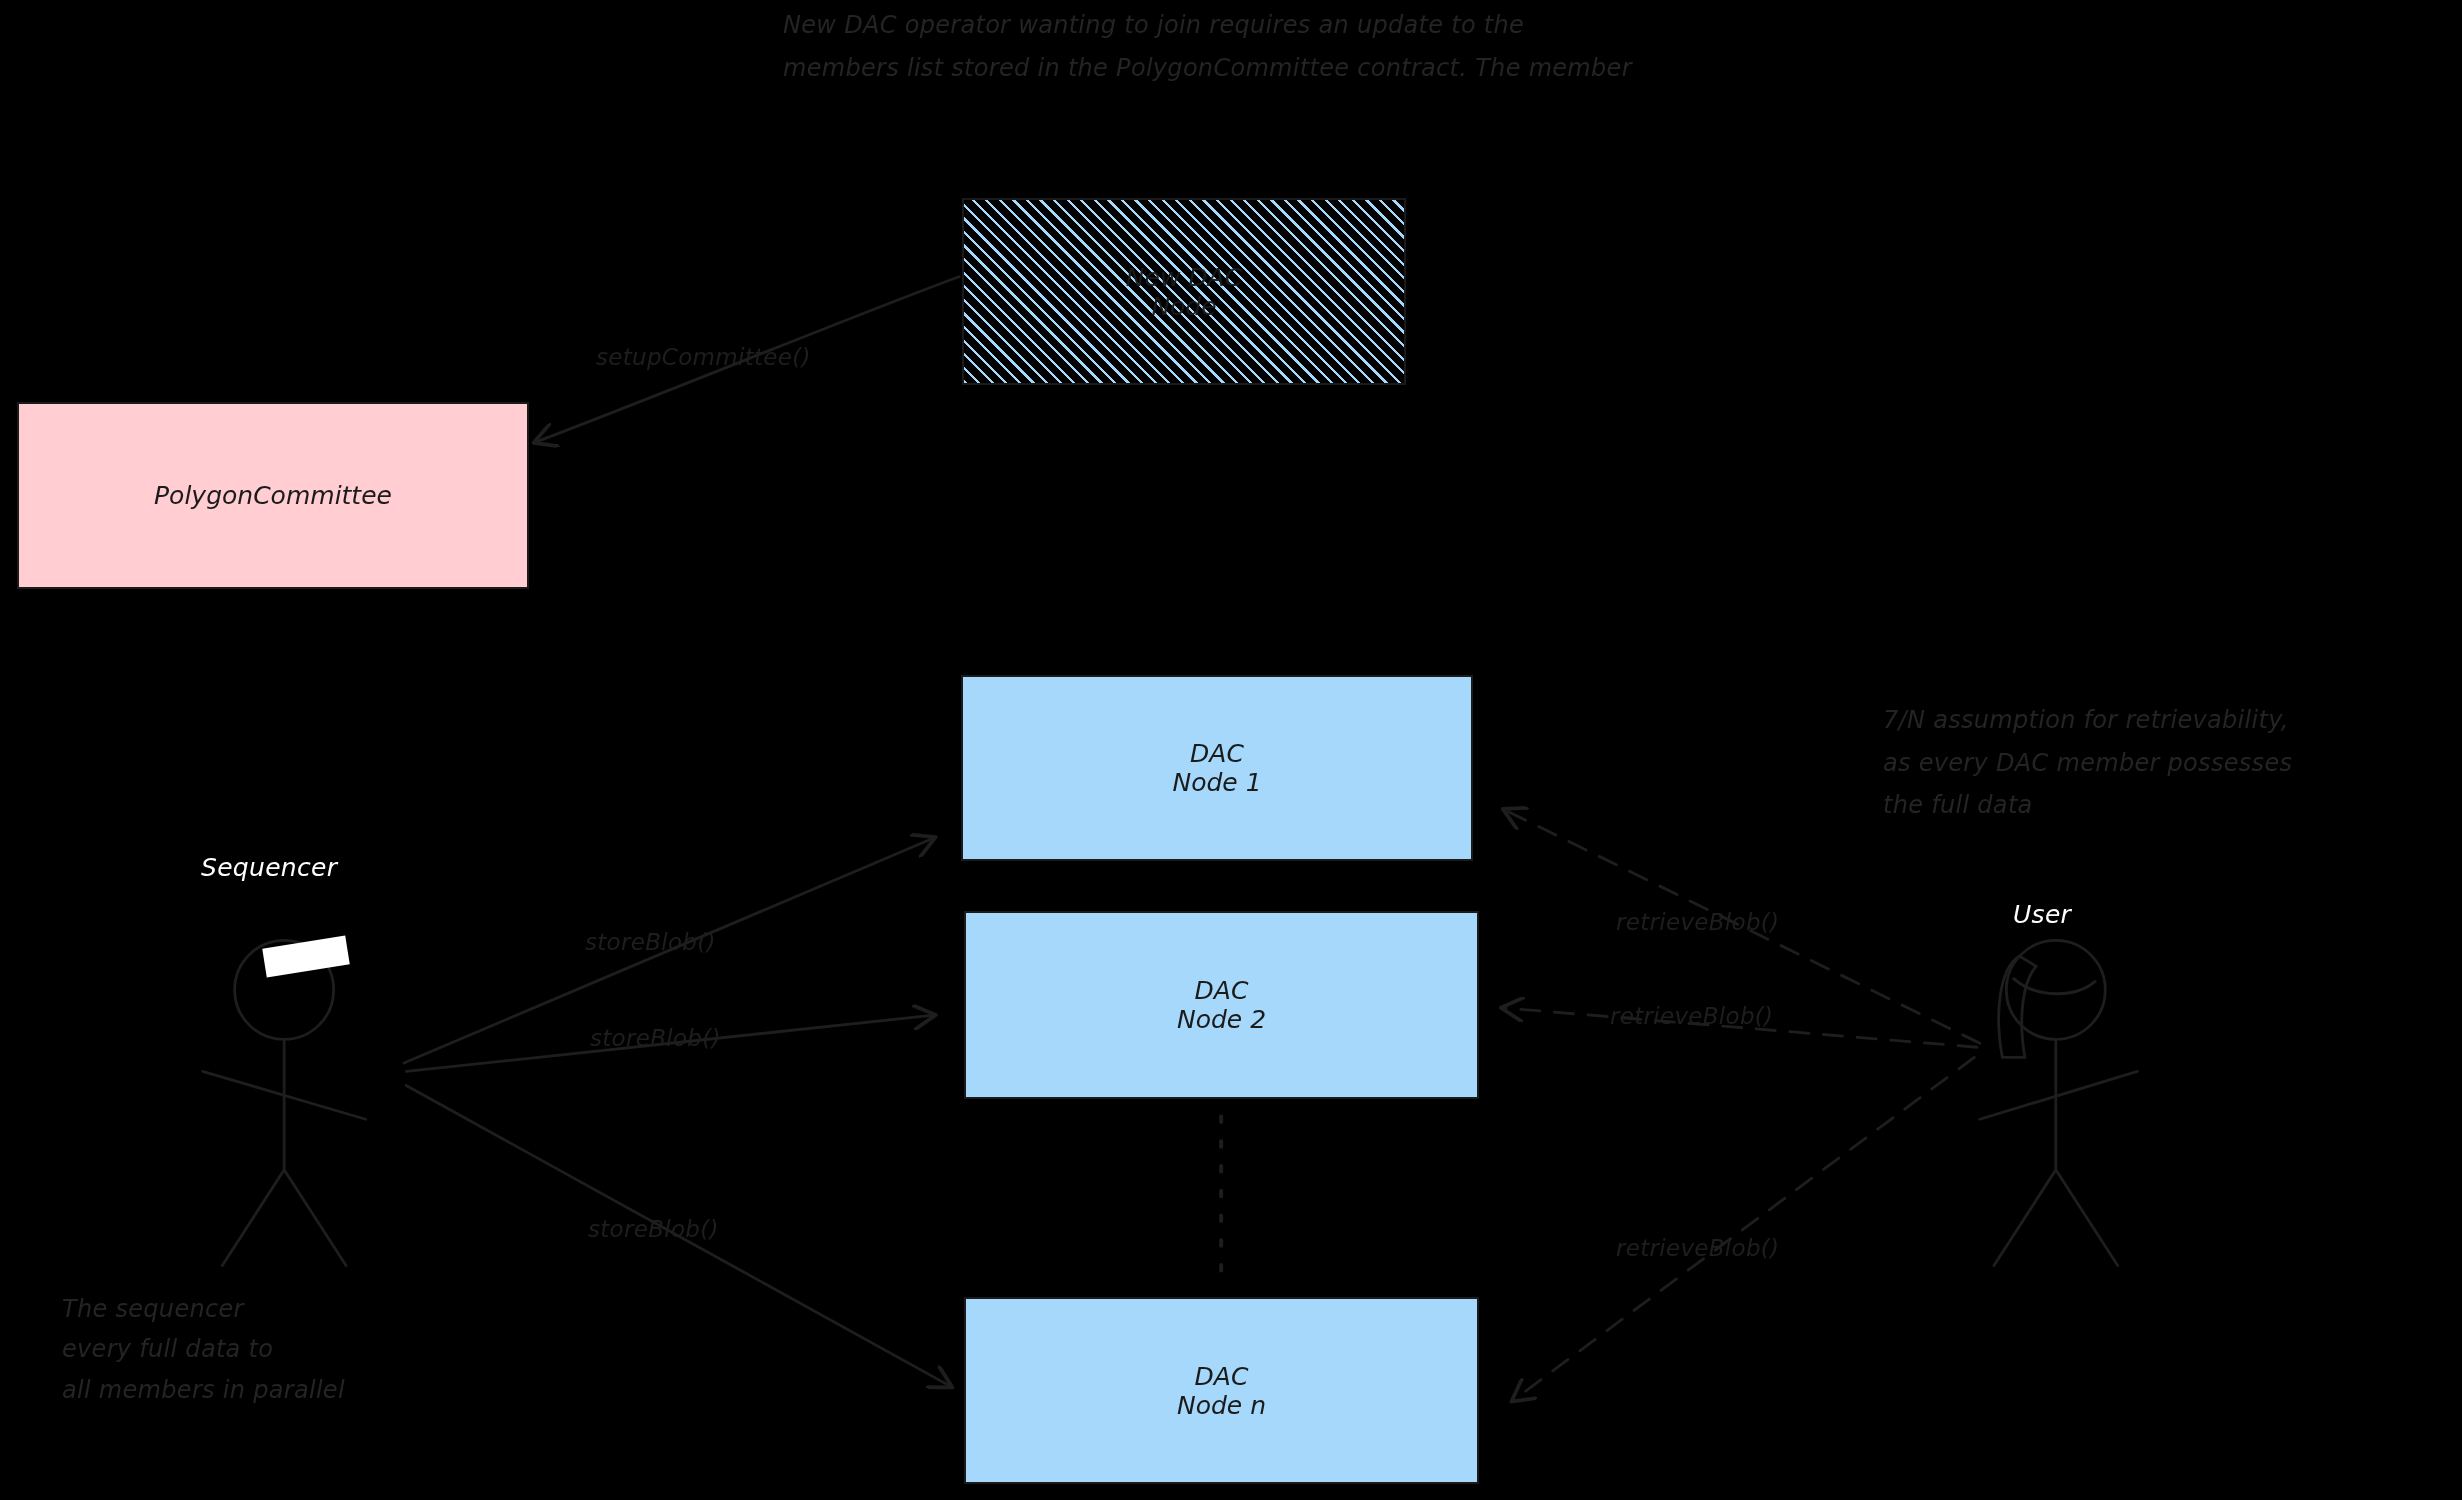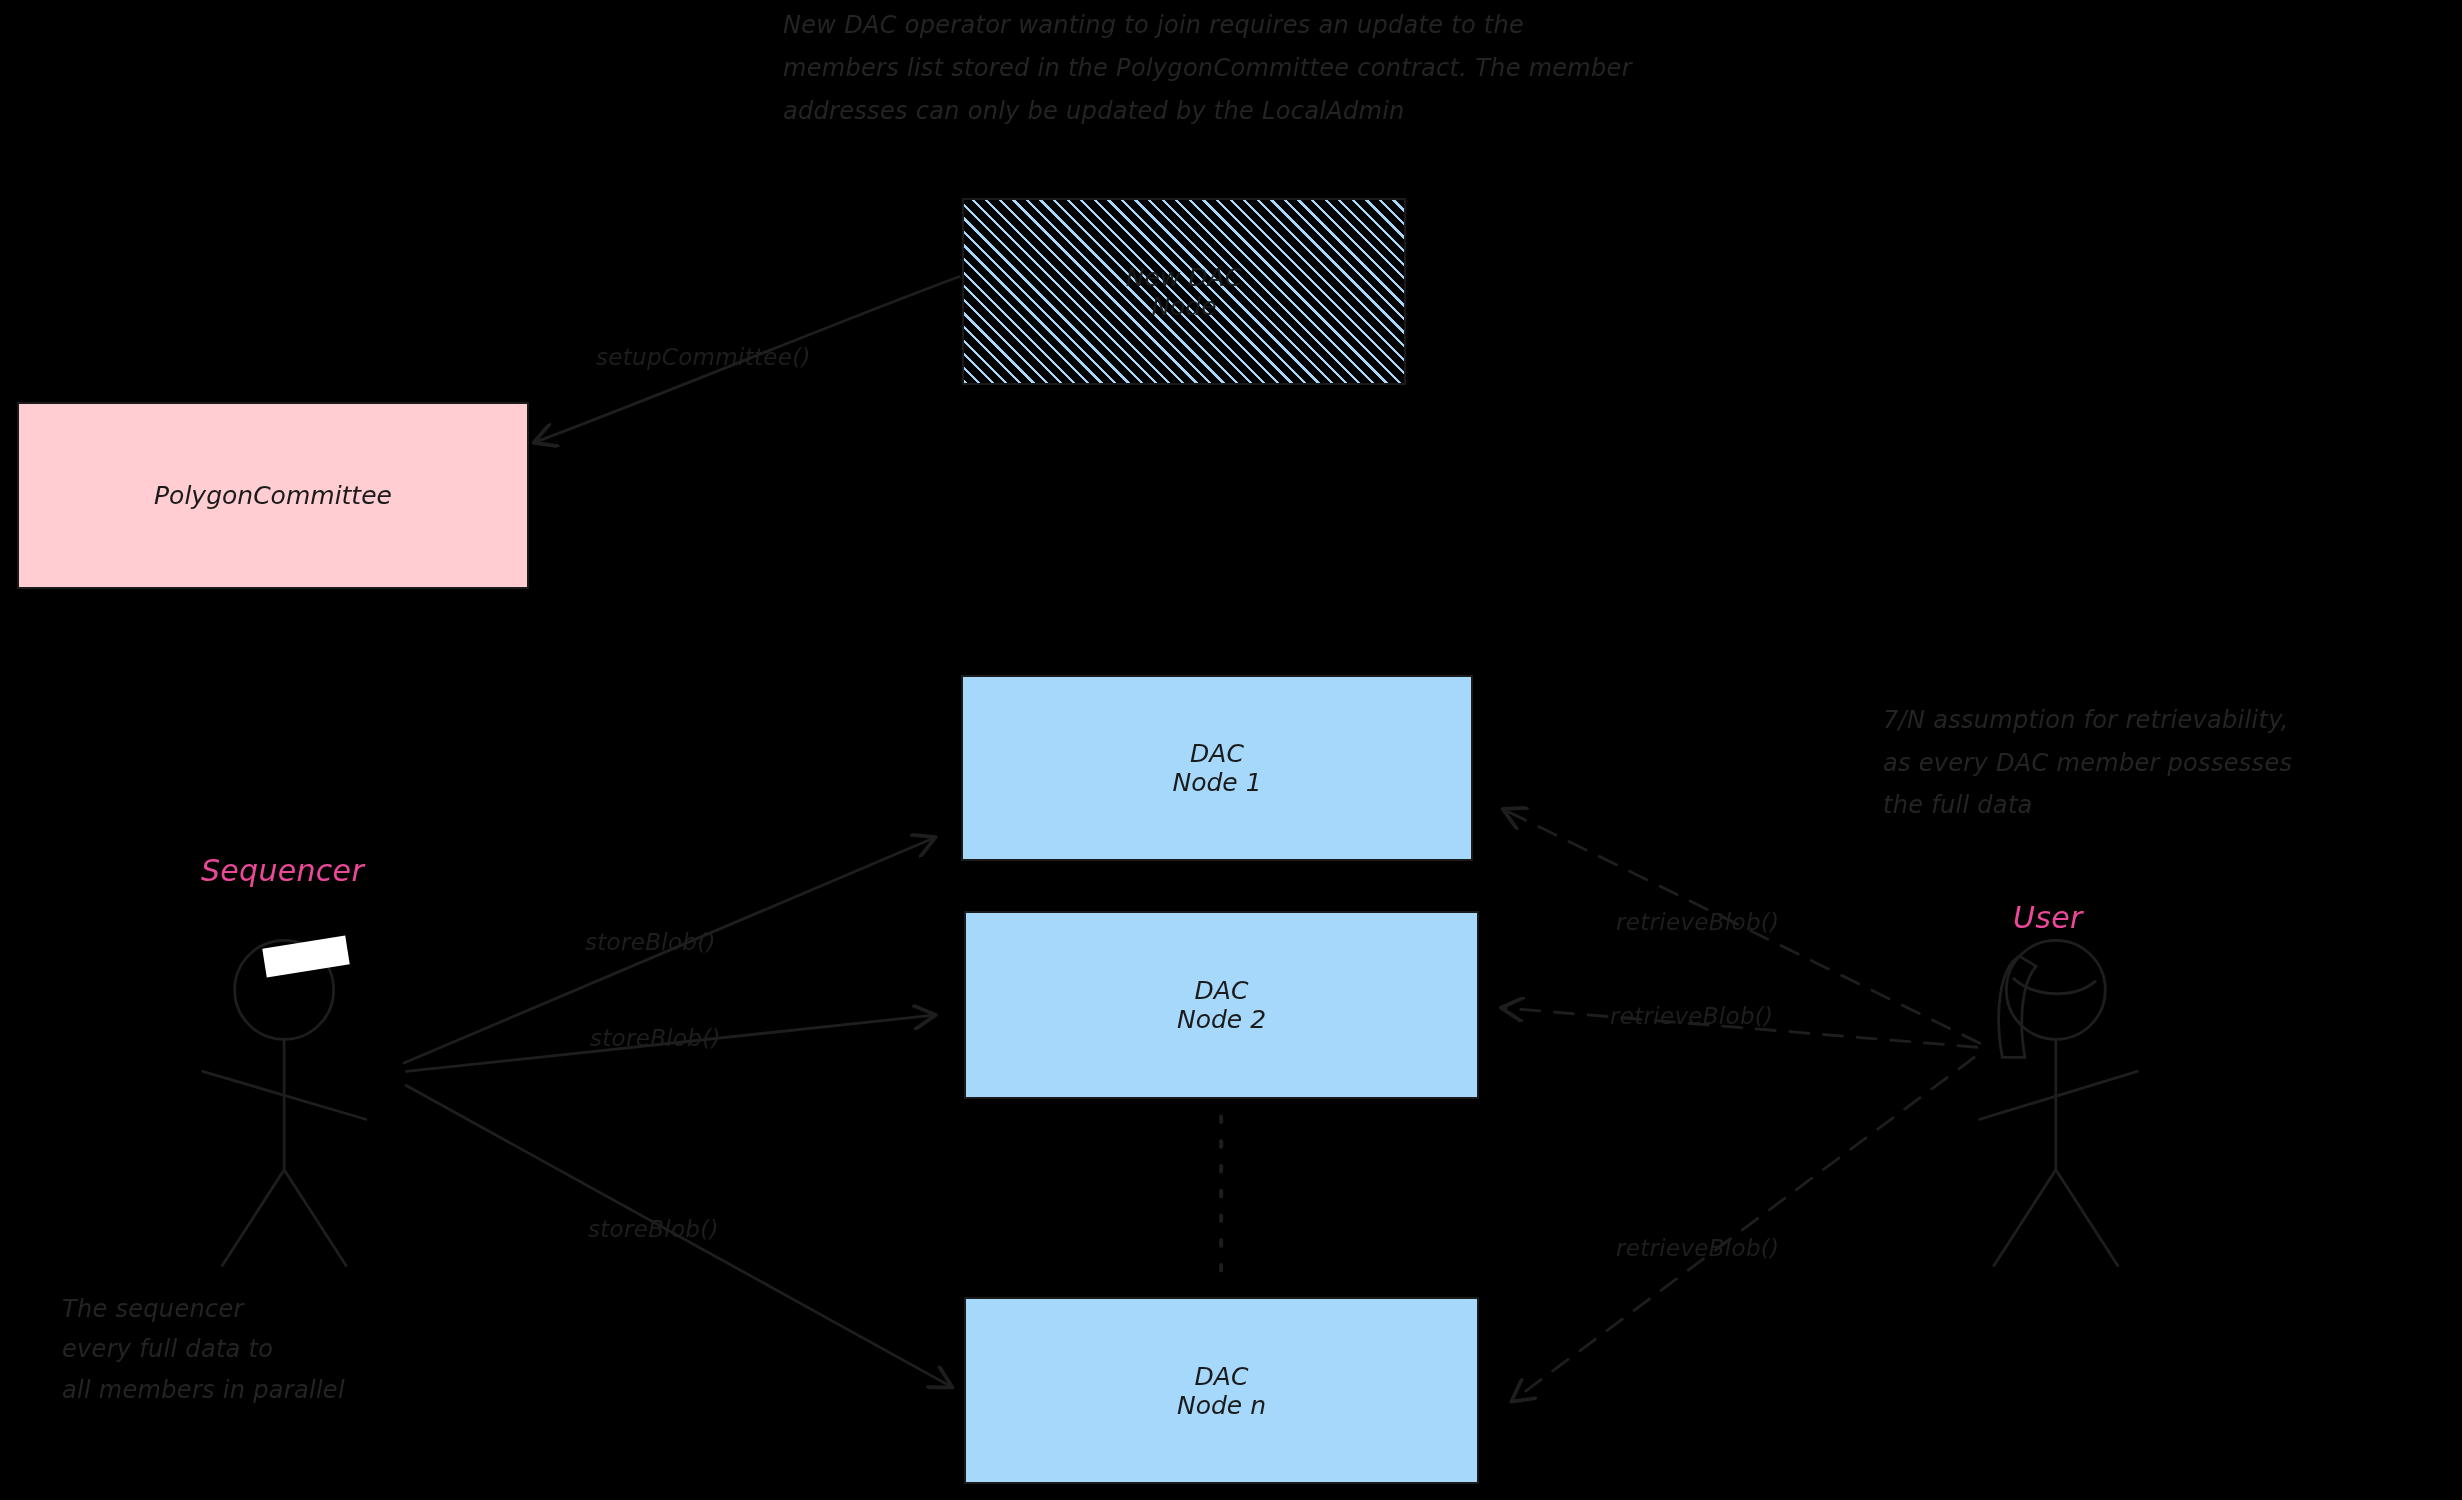--- a/index.html
+++ b/index.html
@@ -48,22 +48,22 @@
     color: #1b1b1b;
     text-align: center;
     font-style: italic;
   }
   .edge-label {
     font-size: 23px;
     color: #1e1e1e;
     font-style: italic;
   }
   .actor-label {
-    font-size: 30px;
-    color: #ec4899;
+    font-size: 25px;
+    color: #ffffff;
     font-style: italic;
   }
   
   .node-box {
     position: absolute;
     box-sizing: border-box;
     border: 2.8px solid #1b1b1b;
     display: flex;
     flex-direction: column;
     align-items: center;
@@ -171,21 +171,20 @@
 
   <div class="node-box box-blue" style="left:964px; top:1297px; width:515px; height:187px;">
     <div class="box-label">DAC</div>
     <div class="box-label">Node n</div>
   </div>
 
   <div class="screen-chip" style="left:264px; top:942px; width:84px; height:29px;"></div>
 
   <div class="hand note" style="left:783px; top:10px;">New DAC operator wanting to join requires an update to the</div>
   <div class="hand note" style="left:783px; top:53px;">members list stored in the PolygonCommittee contract. The member</div>
-  <div class="hand note" style="left:783px; top:96px;">addresses can only be updated by the LocalAdmin</div>
 
   <div class="hand note" style="left:1883px; top:705px;">7/N assumption for retrievability,</div>
   <div class="hand note" style="left:1883px; top:748px;">as every DAC member possesses</div>
   <div class="hand note" style="left:1883px; top:790px;">the full data</div>
 
   <div class="hand note" style="left:62px; top:1294px;">The sequencer</div>
   <div class="hand note" style="left:62px; top:1334px;">every full data to</div>
   <div class="hand note" style="left:62px; top:1375px;">all members in parallel</div>
 
   <div class="hand actor-label" style="left:201px; top:851px;">Sequencer</div>

